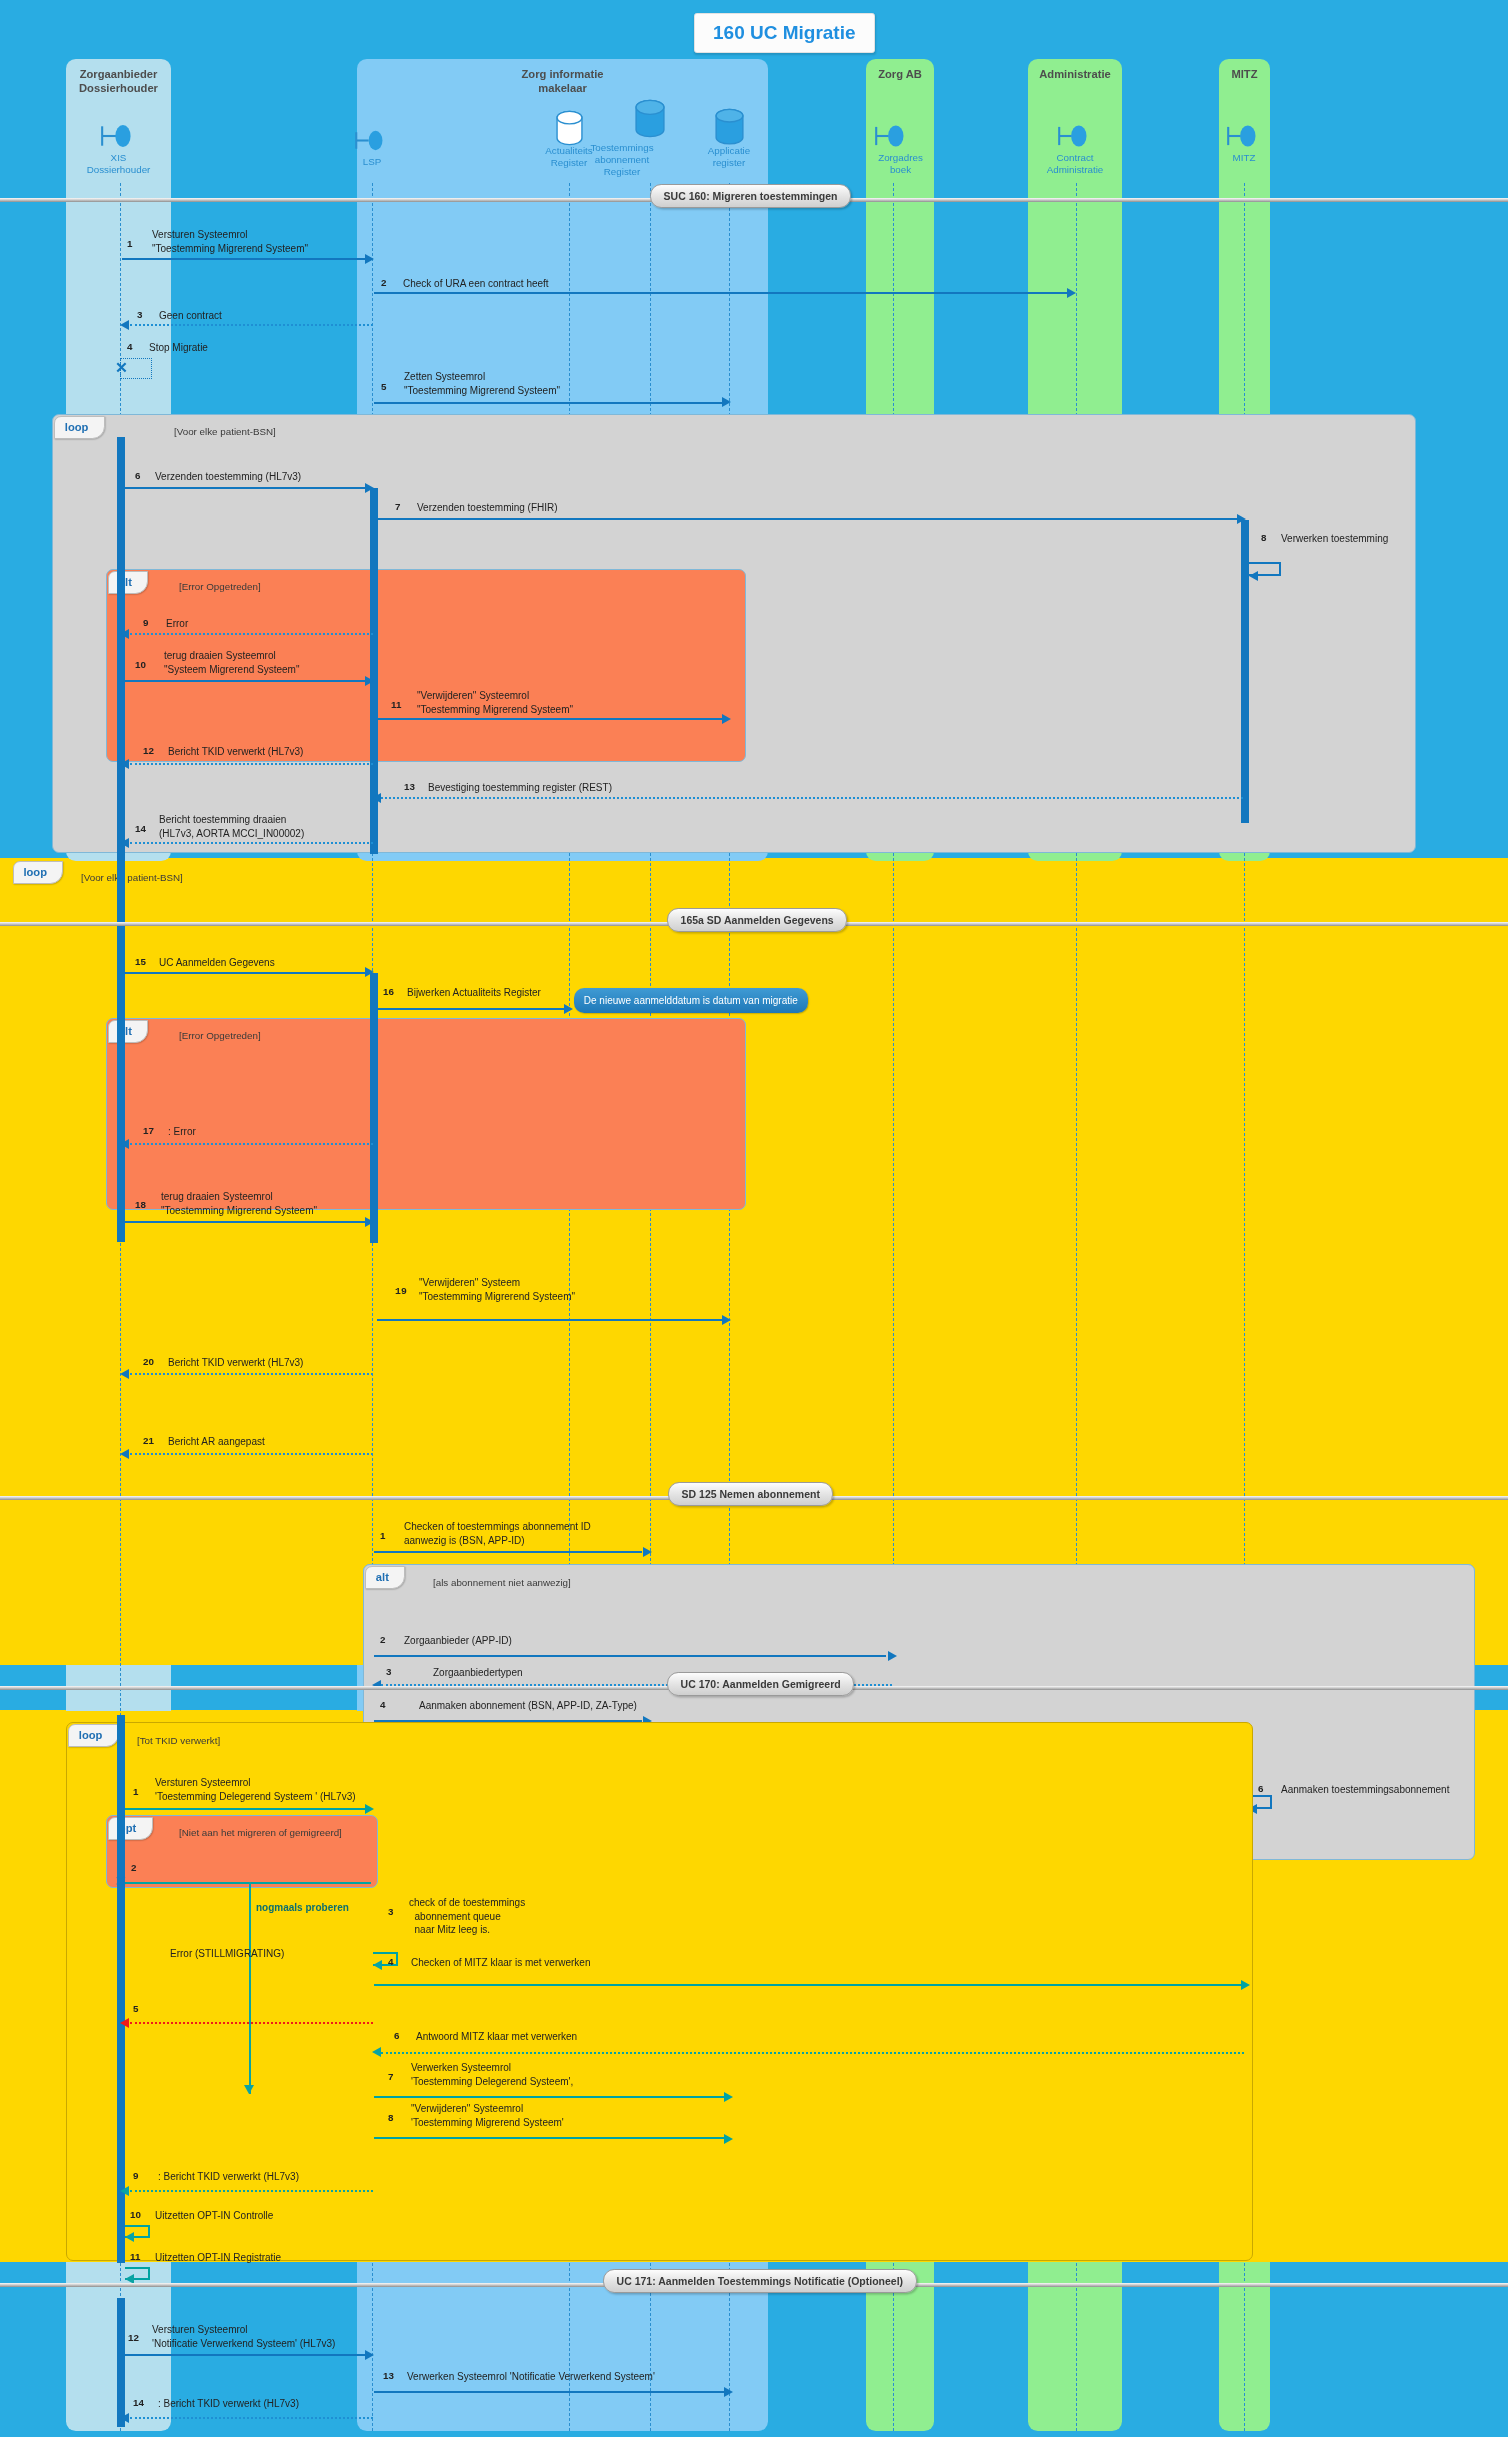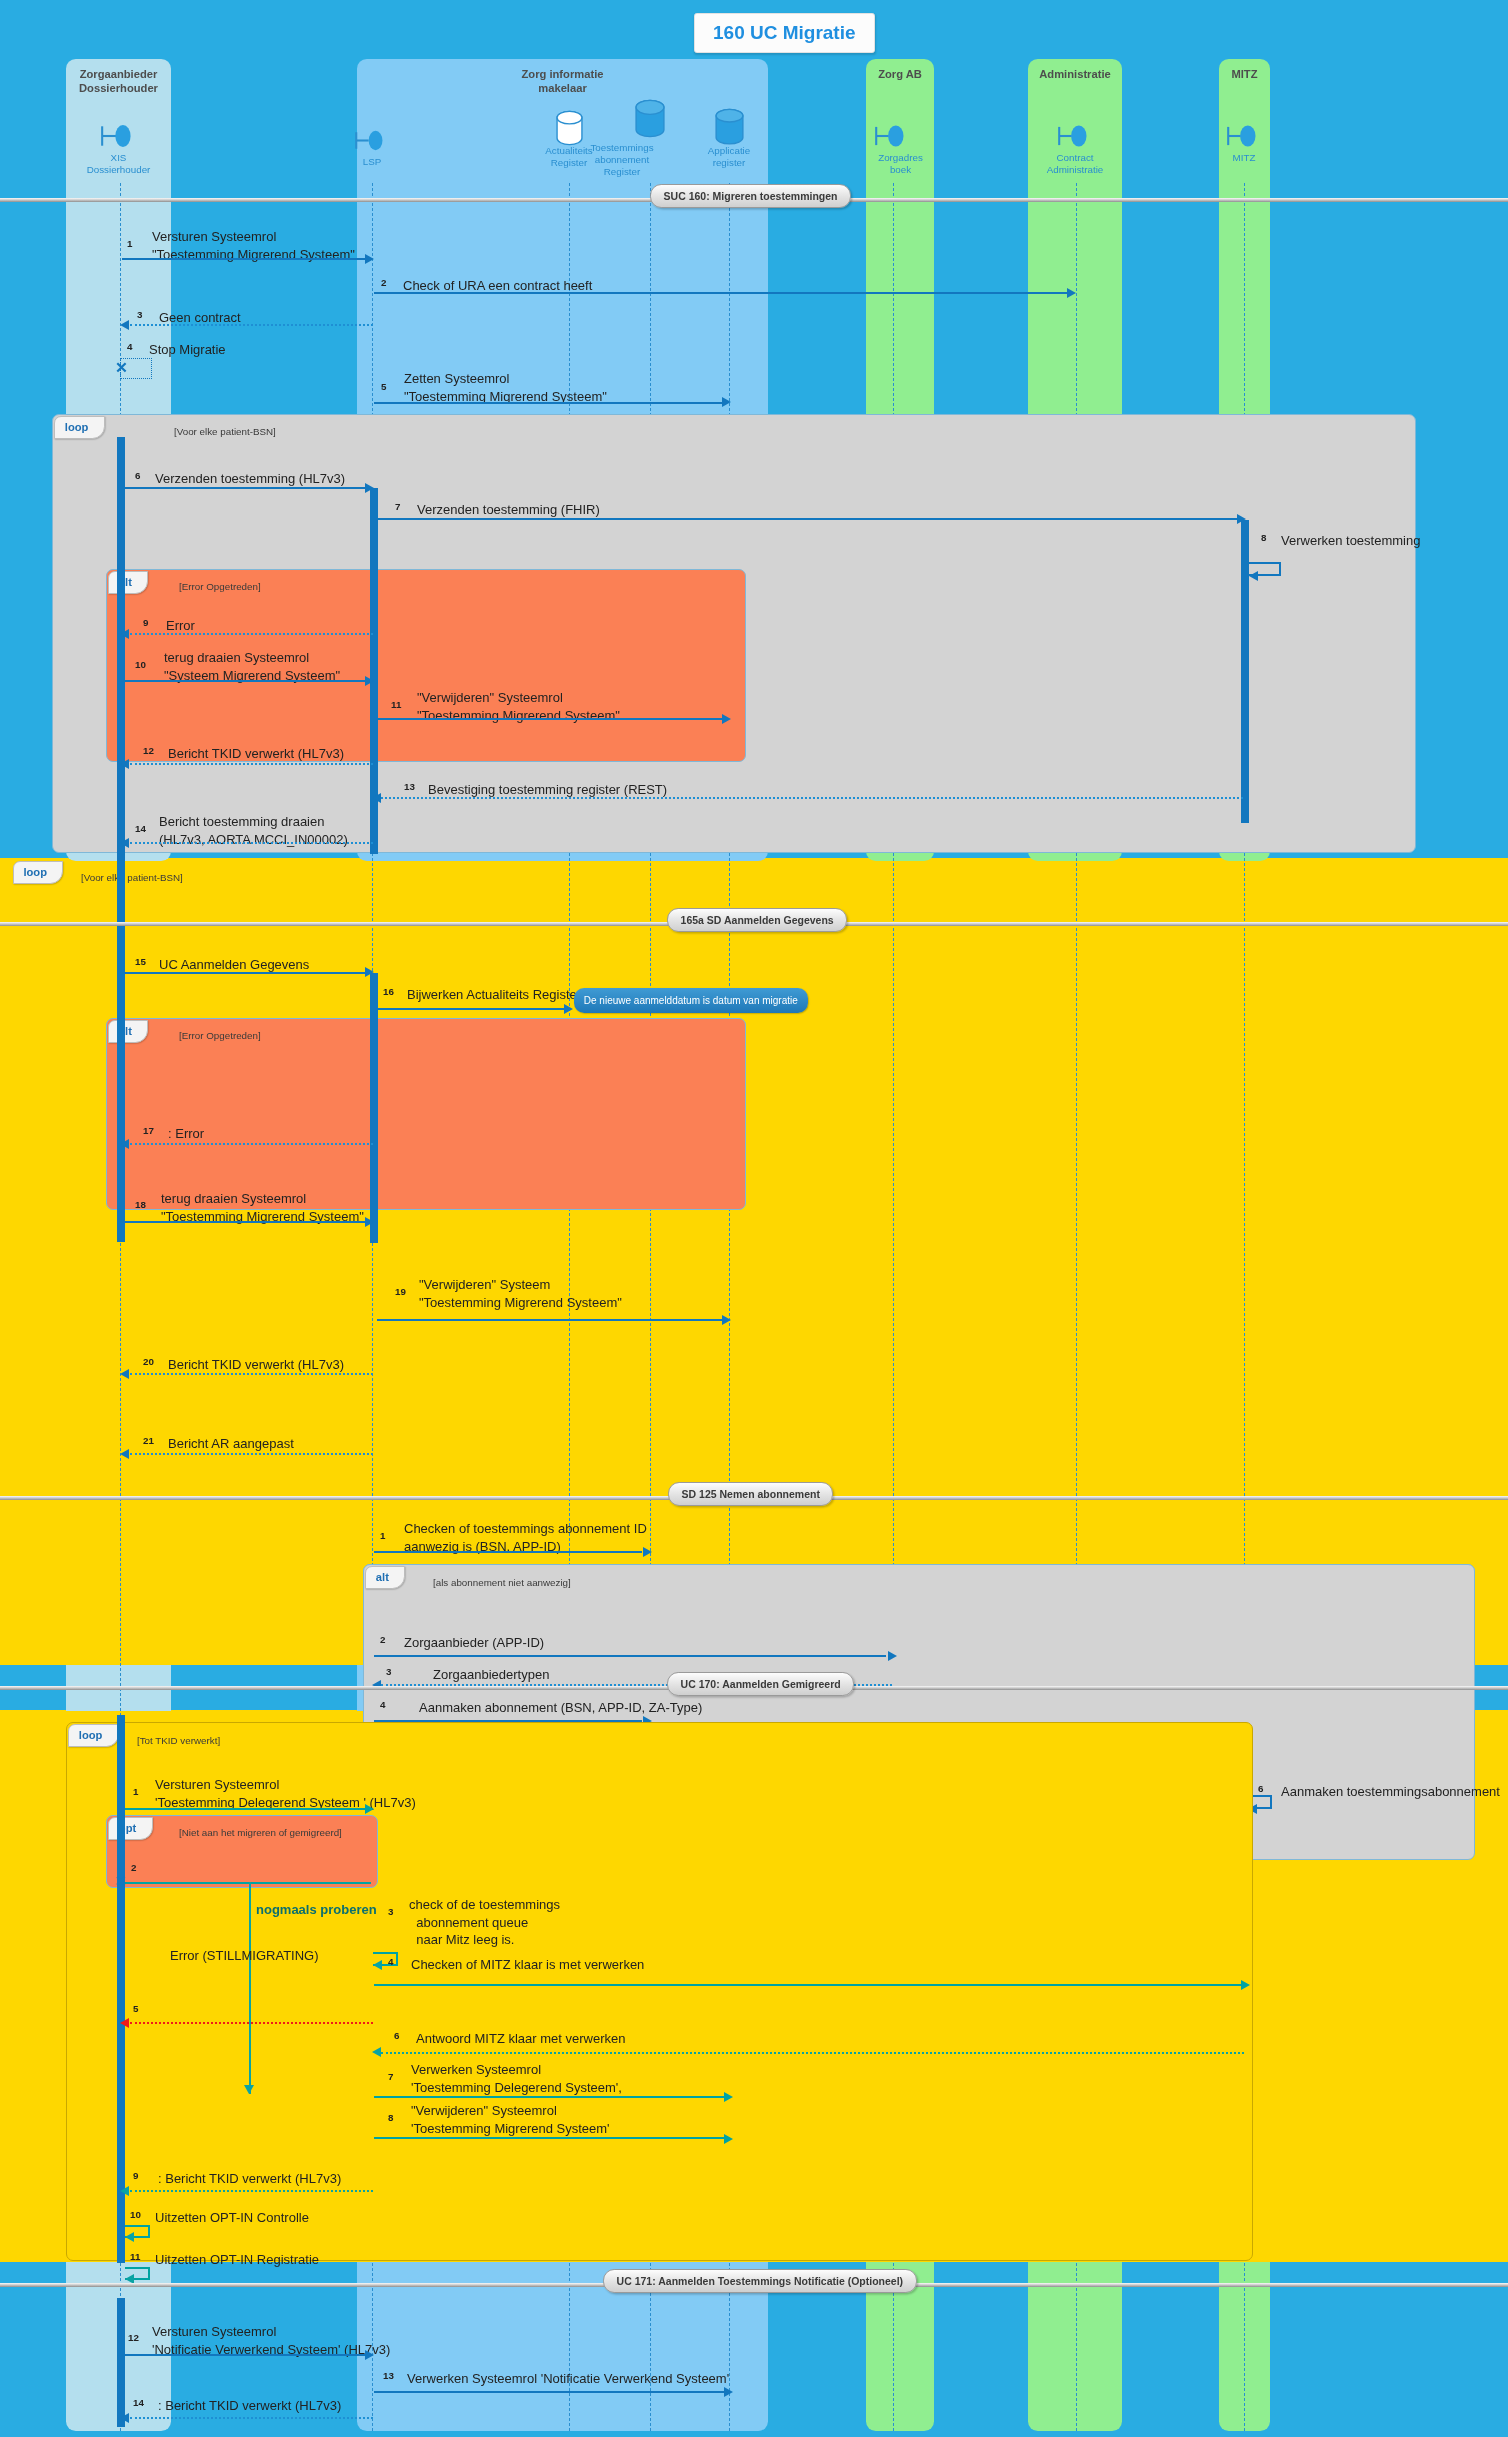--- a/index.html
+++ b/index.html
@@ -69,21 +69,21 @@
   .msg-line.dot{border-top:2.1px dotted #1e8fd4;}
   .msg-line.dotred{border-top:2.1px dotted #f01a1a;}
   .msg-line.teal{border-top:2.1px solid #00a3a3;}
   .arrow{position:absolute;width:0;height:0;
     border-top:5.6px solid transparent;border-bottom:5.6px solid transparent;}
   .arrow.r{border-left:9.8px solid #1277bf;}
   .arrow.l{border-right:9.8px solid #1277bf;}
   .arrow.r.teal{border-left-color:#00a3a3;}
   .arrow.l.red{border-right-color:#f01a1a;}
   .msg-num{position:absolute;font-size:9.8px;font-weight:bold;color:#222;}
-  .msg-text{position:absolute;font-size:13px;color:#222;line-height:1.35;white-space:pre;}
+  .msg-text{position:absolute;font-size:10px;color:#222;line-height:1.35;white-space:pre;}
   .msg-text.teal{color:#0b6f6f;}
   
   .selfmsg{position:absolute;box-sizing:border-box;
     border:2.1px solid #1277bf;border-left:none;}
   .selfmsg.teal{border-color:#00a3a3;}
   
   .note{
     position:absolute;background:linear-gradient(#3f9bd4,#1f78b8);
     border-radius:10px;color:#fff;font-size:10px;
     padding:7px 9.8px;white-space:nowrap;
@@ -320,21 +320,21 @@
   <div class="msg-text" style="left:168px;top:1125px;">: Error</div>
   <div class="msg-line dot" style="left:130px;top:1143px;width:243px;"></div>
   <div class="arrow l" style="left:120px;top:1139px;"></div>
 
   <div class="msg-num" style="left:135px;top:1199px;">18</div>
   <div class="msg-text" style="left:161px;top:1190px;">terug draaien Systeemrol
 "Toestemming Migrerend Systeem"</div>
   <div class="msg-line" style="left:125px;top:1221px;width:244px;"></div>
   <div class="arrow r" style="left:365px;top:1217px;"></div>
 
-  <div class="msg-num" style="left:395px;top:1286px;">19</div>
+  <div class="msg-num" style="left:395px;top:1286px;font-family:Liberation Mono, monospace;">19</div>
   <div class="msg-text" style="left:419px;top:1276px;">"Verwijderen" Systeem
 "Toestemming Migrerend Systeem"</div>
   <div class="msg-line" style="left:377px;top:1319px;width:349px;"></div>
   <div class="arrow r" style="left:722px;top:1315px;"></div>
 
   <div class="msg-num" style="left:143px;top:1356px;">20</div>
   <div class="msg-text" style="left:168px;top:1356px;">Bericht TKID verwerkt (HL7v3)</div>
   <div class="msg-line dot" style="left:130px;top:1373px;width:243px;"></div>
   <div class="arrow l" style="left:120px;top:1369px;"></div>
 

